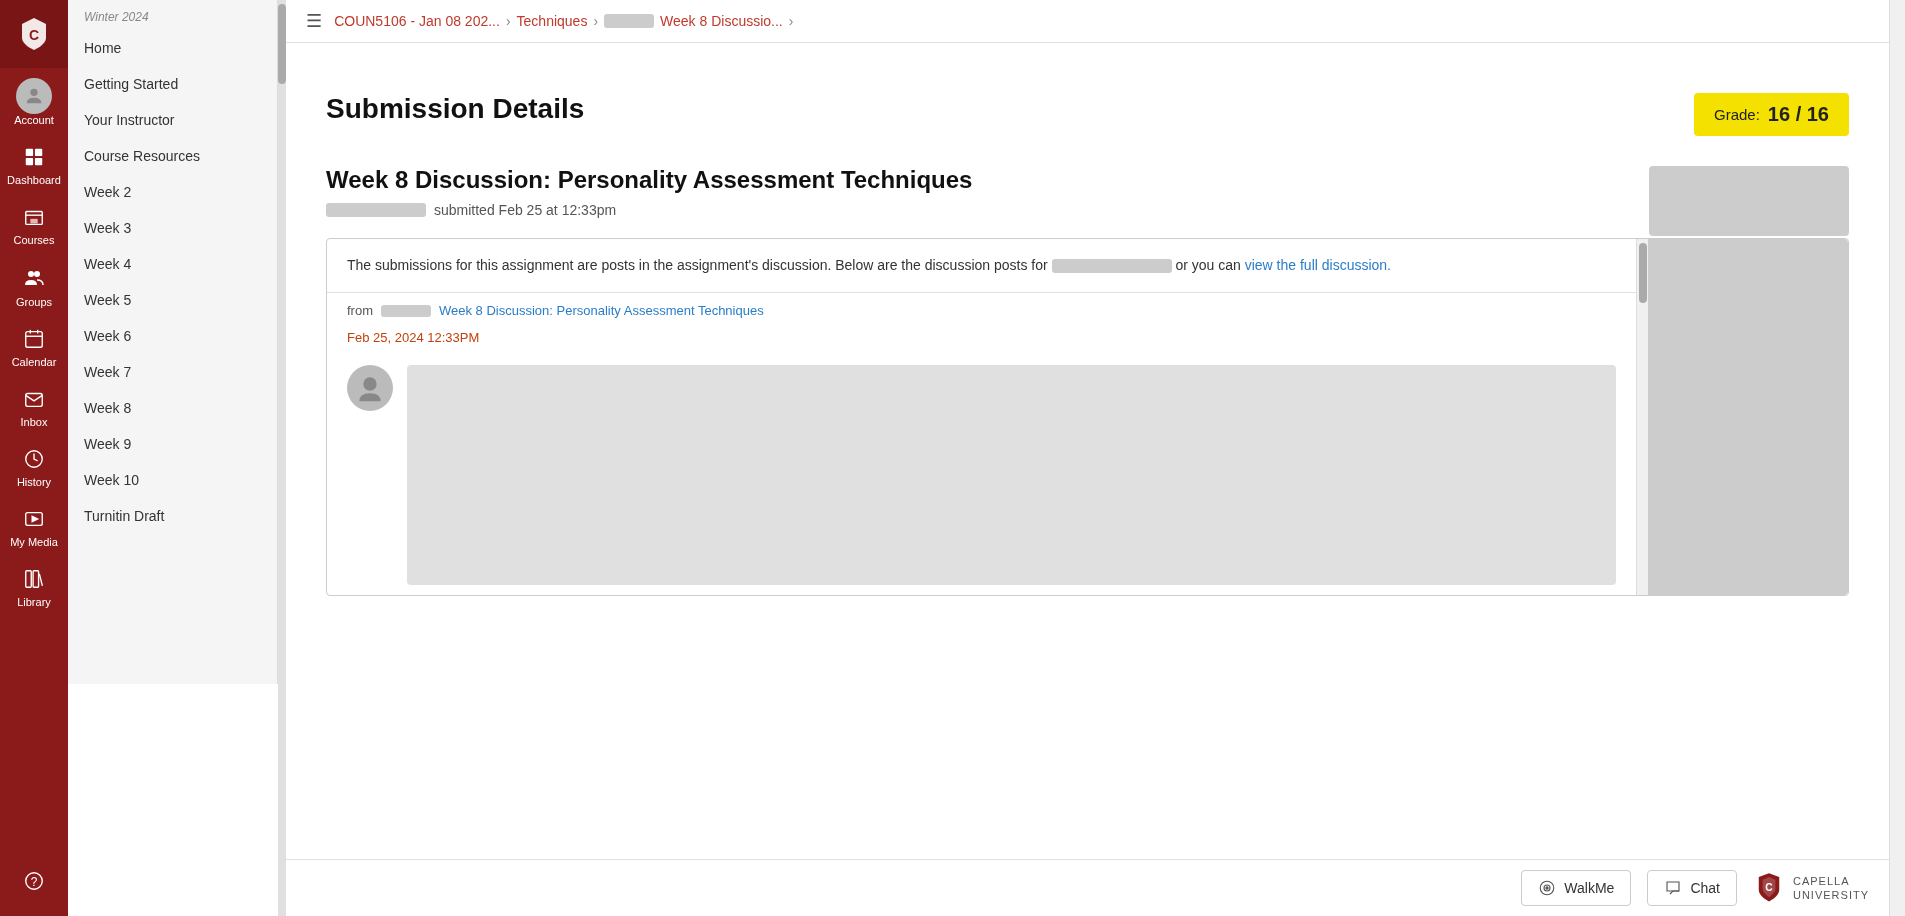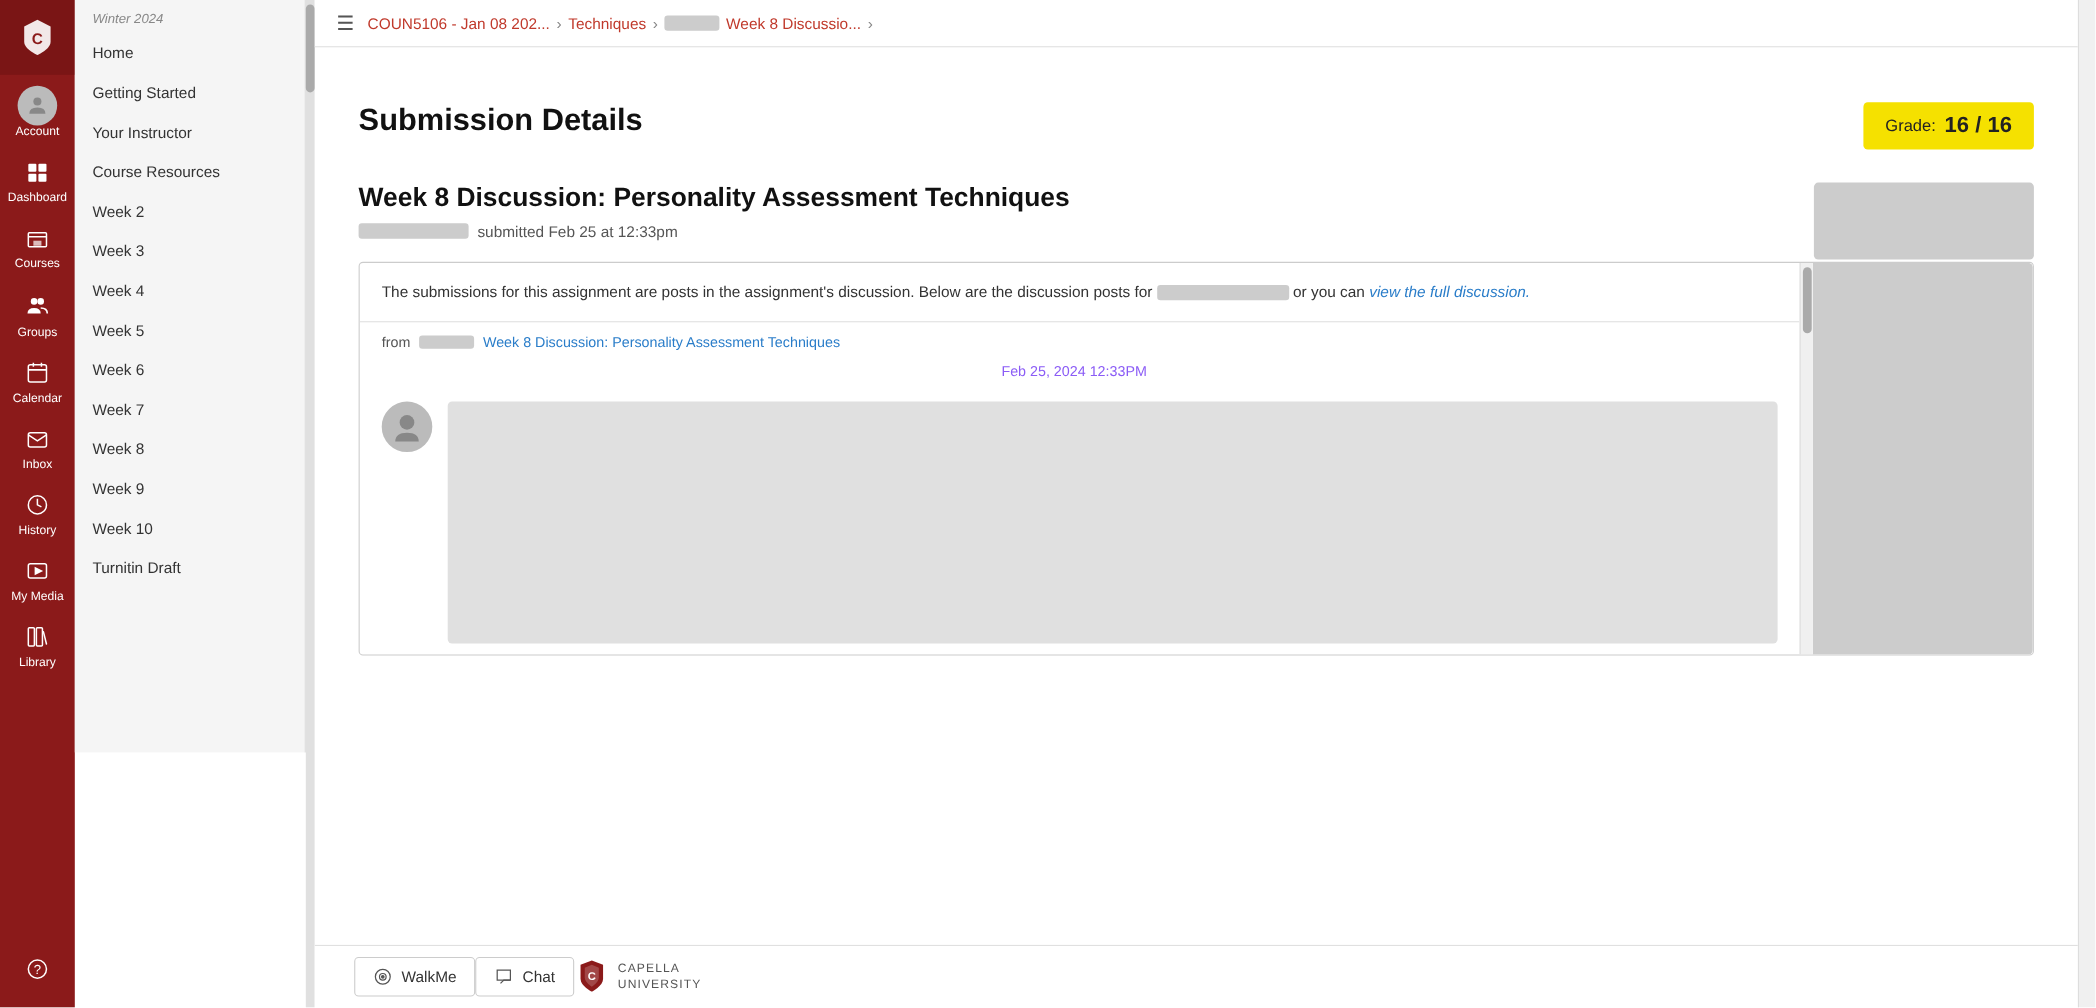--- a/index.html
+++ b/index.html
@@ -189,21 +189,21 @@
       border-bottom: 1px solid #e0e0e0;
     }
     .discussion-text .blurred-name2 {
       display: inline-block;
       width: 120px;
       height: 14px;
       background: #ccc;
       border-radius: 3px;
       vertical-align: middle;
     }
-    .discussion-text a { color: #2a7dc9; text-decoration: none; font-style: italic; }
+    .discussion-text a { color: #2a7dc9; text-decoration: none; }
 
     .discussion-from {
       padding: 10px 20px;
       font-size: 13px;
       color: #555;
       display: flex;
       align-items: center;
       gap: 8px;
     }
     .discussion-from .blurred-from {
@@ -211,22 +211,22 @@
       width: 50px;
       height: 12px;
       background: #ccc;
       border-radius: 3px;
     }
     .discussion-from a { color: #2a7dc9; text-decoration: none; font-weight: 500; }
 
     .discussion-date {
       padding: 2px 20px 10px;
       font-size: 13px;
-      color: #8b5cf6;
-      text-align: center;
+      color: #c2410c;
+      text-align: left;
       padding-right: 30px;
     }
 
     .discussion-post {
       padding: 10px 20px;
       display: flex;
       align-items: flex-start;
       gap: 14px;
     }
     .avatar-circle {
@@ -268,24 +268,25 @@
       width: 200px;
       background: #ccc;
       border-radius: 0 4px 4px 0;
       flex-shrink: 0;
     }
 
     
     .bottom-bar {
       display: flex;
       align-items: center;
-      justify-content: flex-start;
-      padding: 10px 36px;
+      justify-content: flex-end;
+      padding: 10px 20px;
       border-top: 1px solid #e0e0e0;
       background: #fff;
+      gap: 16px;
       flex-shrink: 0;
     }
     .bottom-btn {
       display: flex;
       align-items: center;
       gap: 8px;
       padding: 8px 16px;
       border: 1px solid #ccc;
       border-radius: 4px;
       background: #fff;

